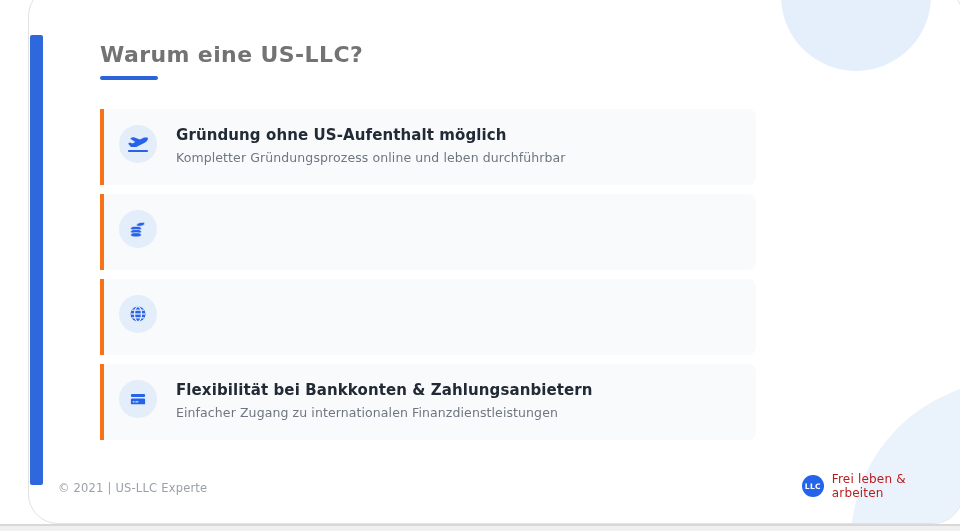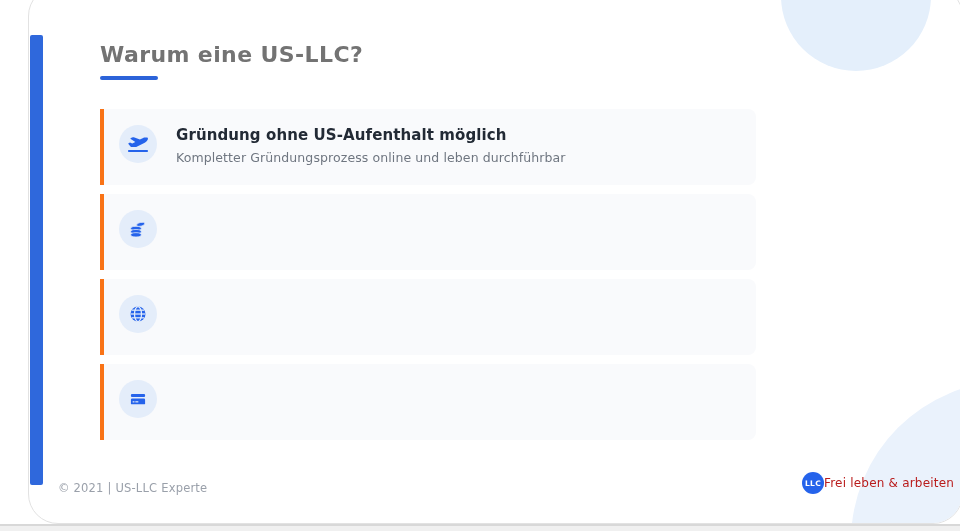--- a/index.html
+++ b/index.html
@@ -113,20 +113,21 @@
     left: 58px; top: 481px;
     font-size: 11.5px;
     color: #9aa0aa;
     letter-spacing: 0.2px;
   }
   .footer-brand {
     position: absolute;
     left: 802px; top: 472px;
     display: flex;
     align-items: center;
+    gap: 8px;
   }
   .llc-badge {
     width: 22px; height: 22px;
     border-radius: 50%;
     background: #2563eb;
     color: #ffffff;
     font-size: 7.5px;
     font-weight: 700;
     letter-spacing: 0.3px;
     display: flex;
@@ -205,20 +206,24 @@
         <svg width="20" height="20" viewBox="0 0 24 24">
           <g fill="#2563eb">
             <rect x="3.5" y="6" width="17" height="3.6" rx="1.2"></rect>
             <rect x="3.5" y="11.4" width="17" height="7" rx="1.4"></rect>
           </g>
           <rect x="5.6" y="14.7" width="2.2" height="1.4" fill="#e4edfa"></rect>
           <rect x="8.8" y="14.7" width="3.6" height="1.4" fill="#e4edfa"></rect>
         </svg>
       </span>
     </div>
+    <div class="row-text">
+      <div class="row-title">Flexibilität bei Bankkonten &amp; Zahlungsanbietern</div>
+      <div class="row-subtitle">Einfacher Zugang zu internationalen Finanzdienstleistungen</div>
+    </div>
   </div>
 
 </div>
 
 <div class="footer-copyright">© 2021 | US-LLC Experte</div>
 
 <div class="footer-brand">
   <div class="llc-badge">LLC</div>
   <div class="brand-text">Frei leben &amp; arbeiten</div>
 </div>

